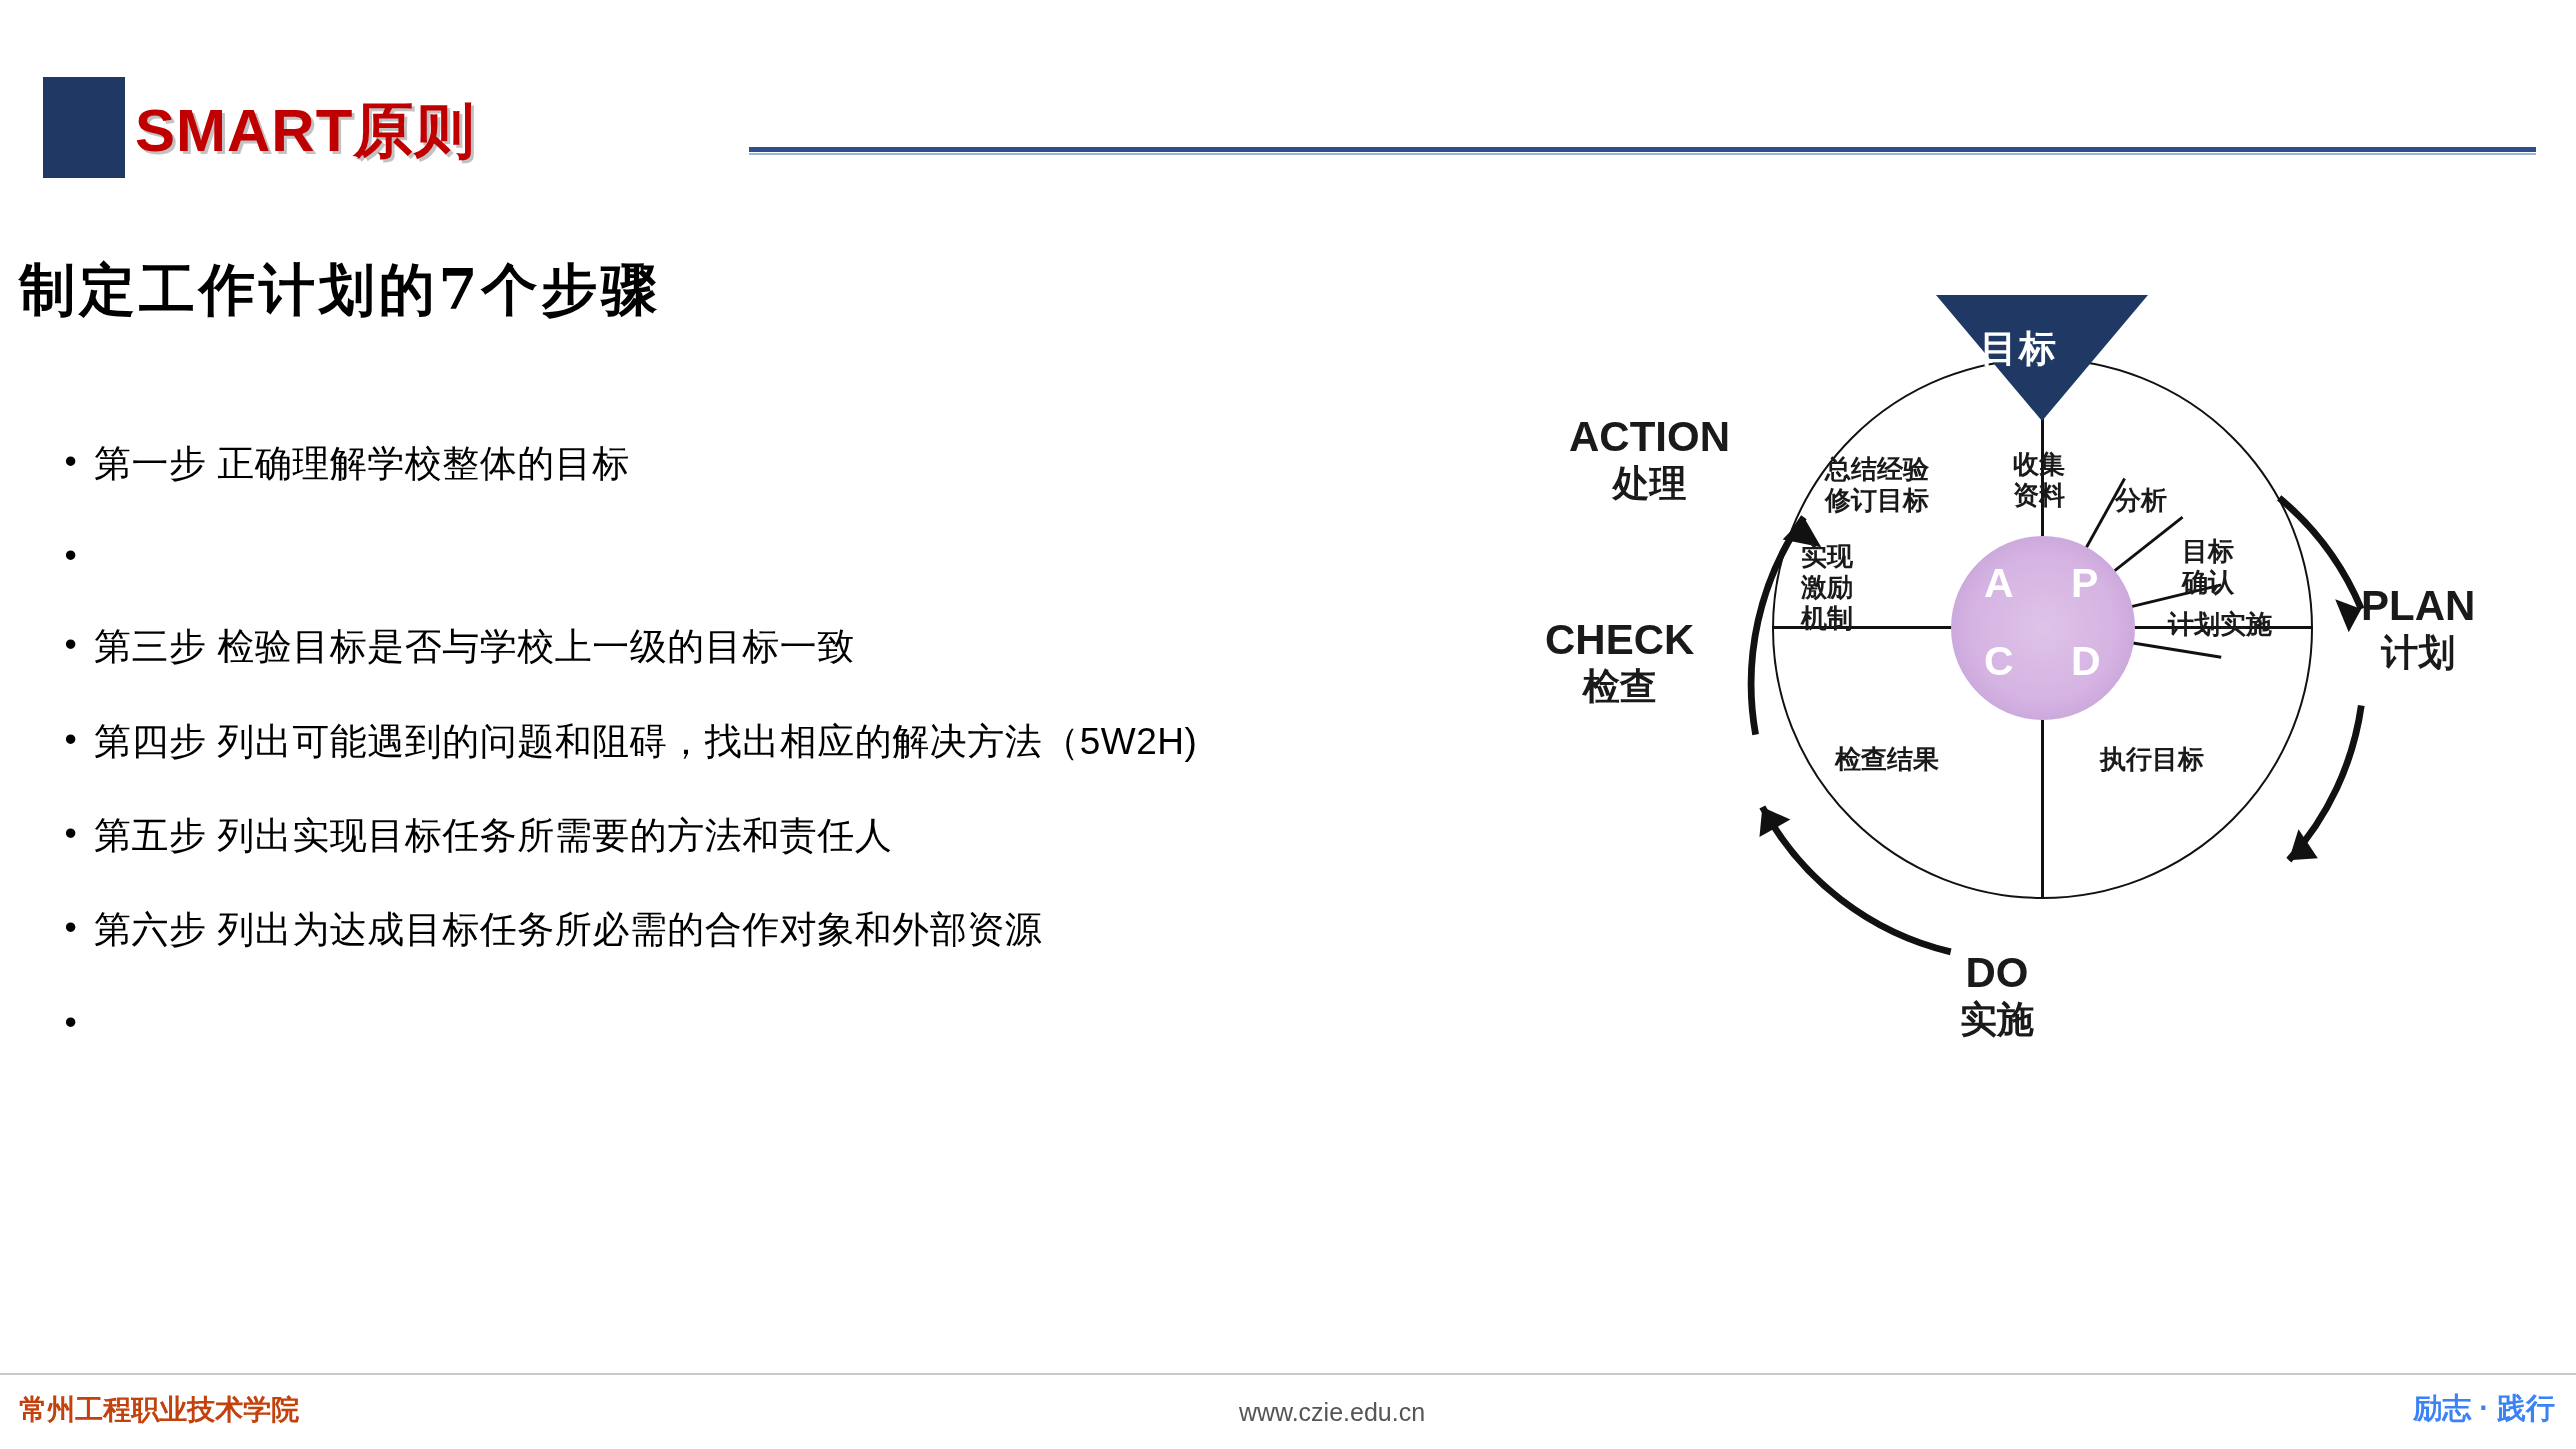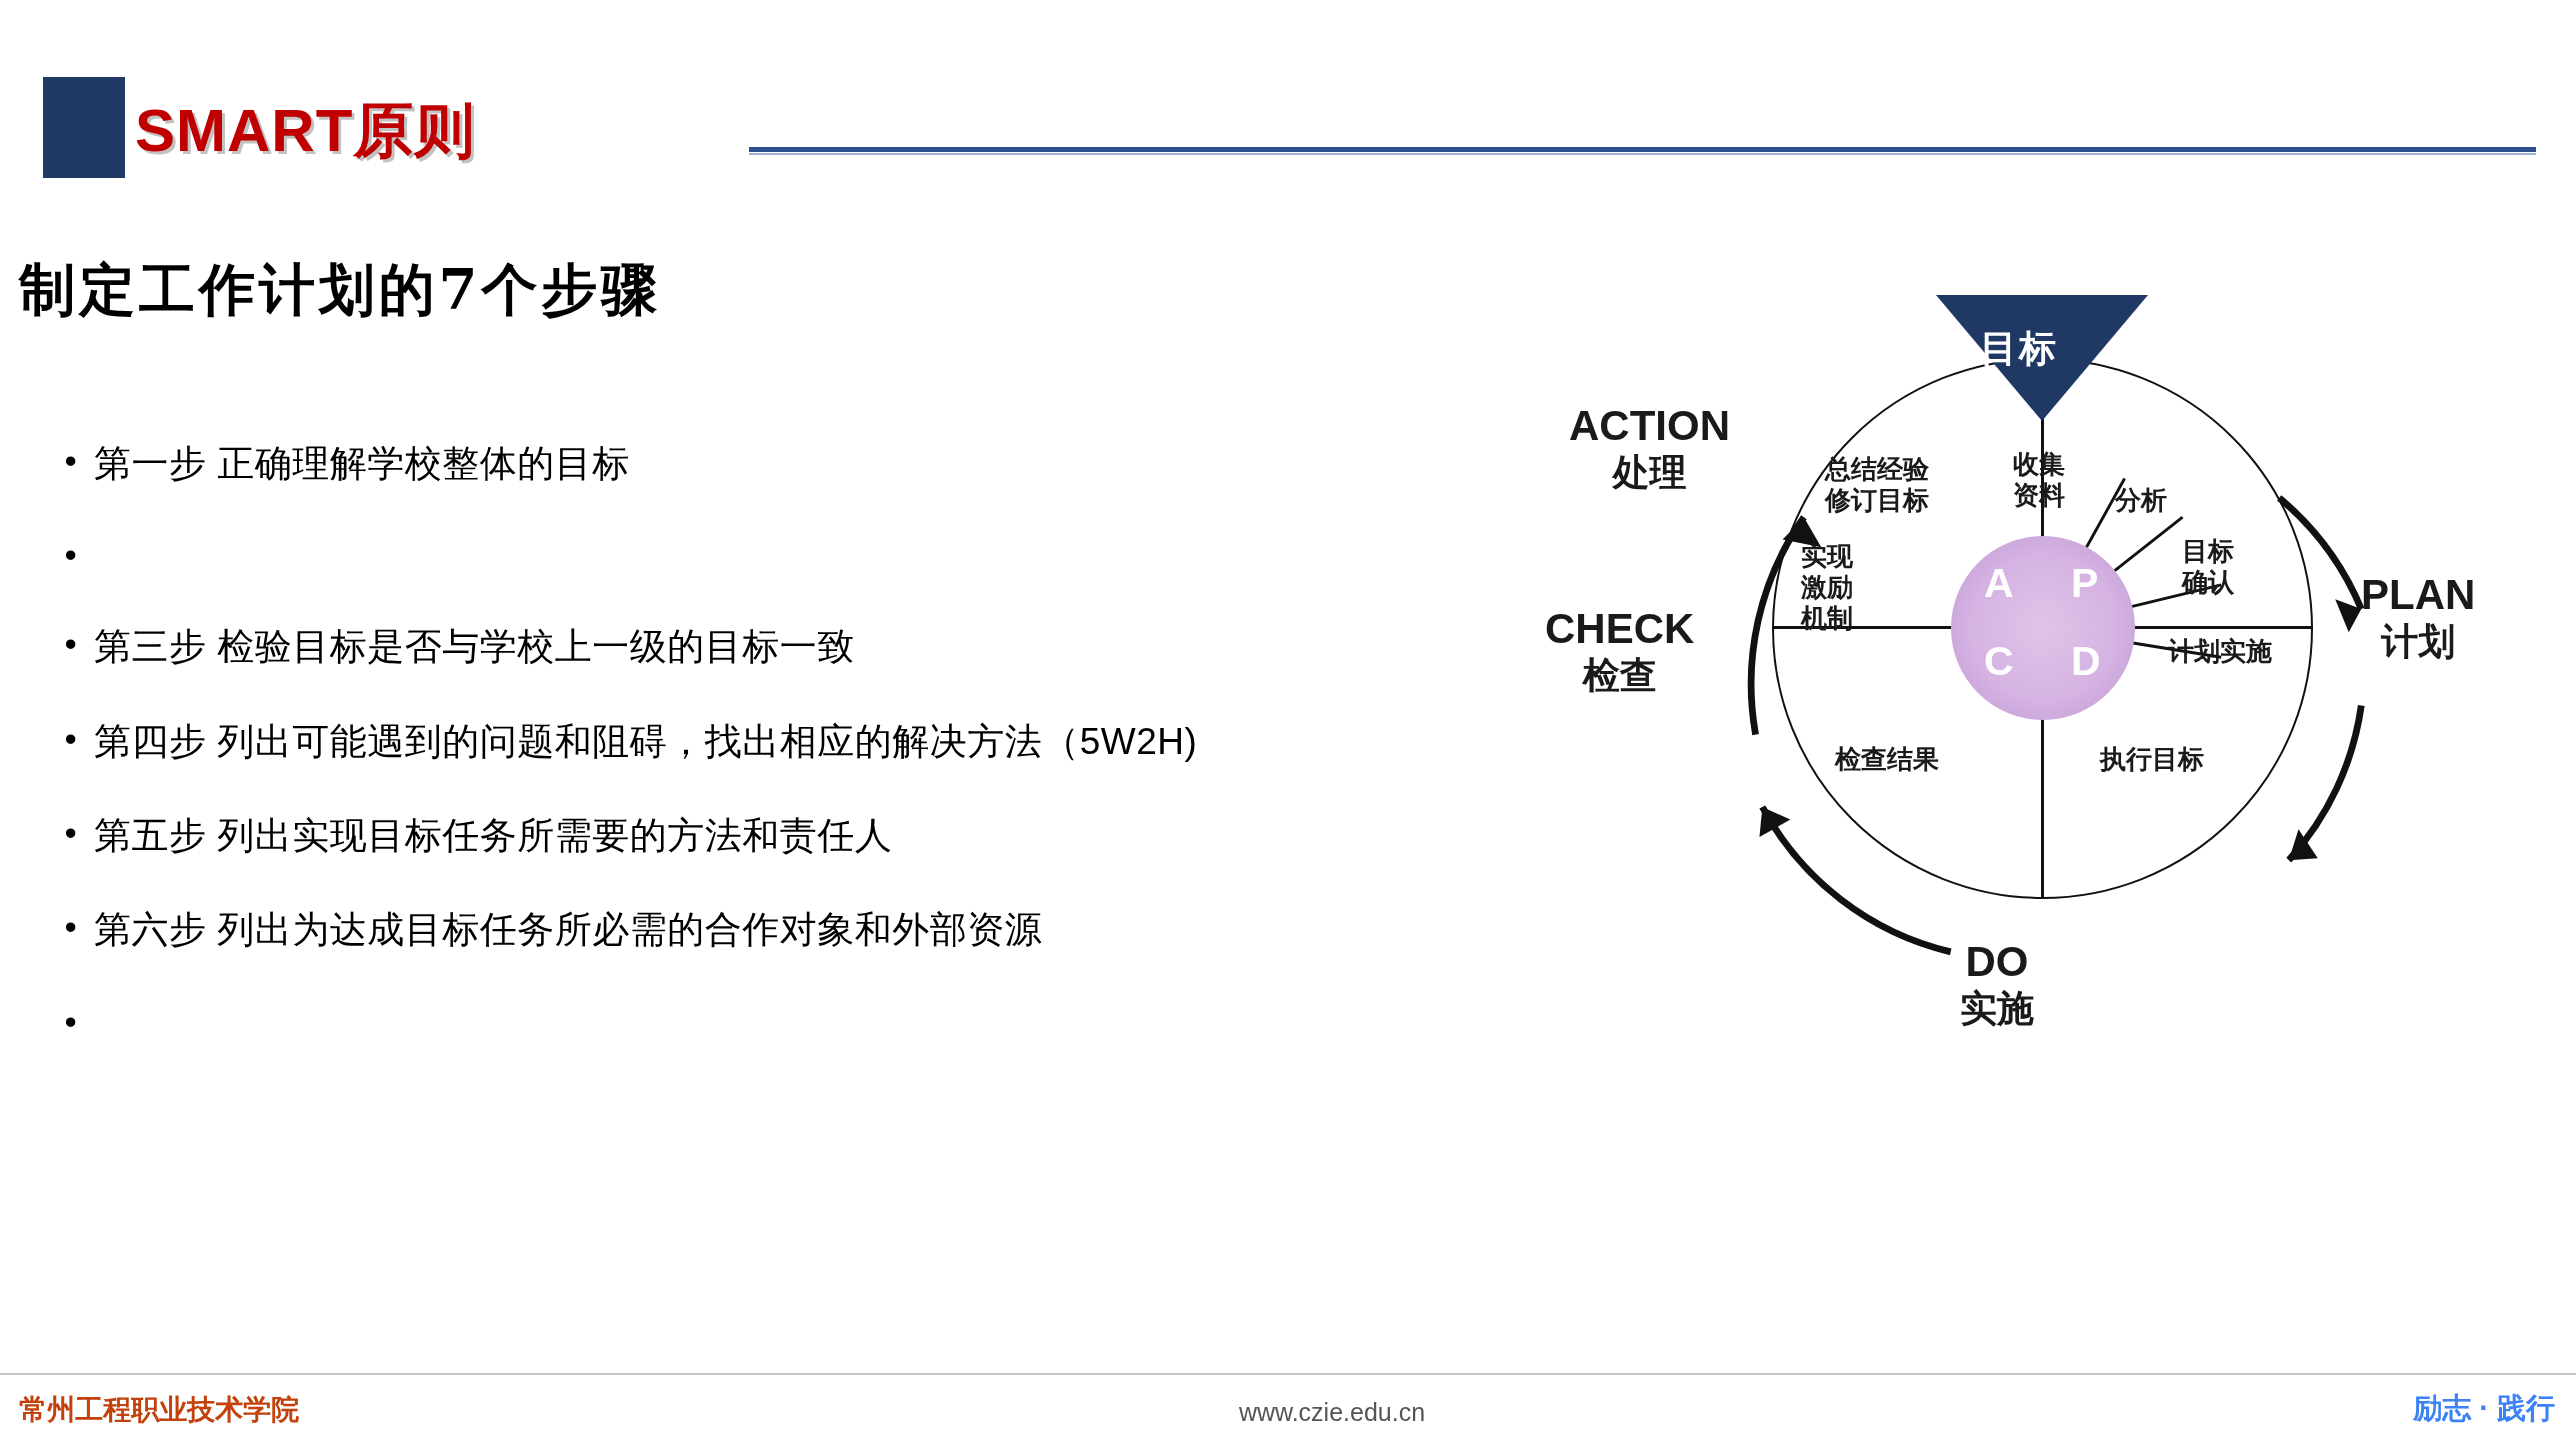--- a/index.html
+++ b/index.html
@@ -182,20 +182,21 @@
     letter-spacing: 1.9px;
   }
 
   .ext-label {
     position: absolute;
     font-weight: bold;
     color: #1a1a1a;
     font-family: "Liberation Sans", sans-serif;
     text-align: center;
     line-height: 1.18;
+    margin-top: 11px;
   }
   .lbl-action { left: 24px; top: 82px; font-size: 42px; }
   .lbl-action .sub { font-size: 37px; }
   .lbl-plan { left: 816px; top: 251px; font-size: 42px; }
   .lbl-plan .sub { font-size: 37px; }
   .lbl-check { left: 0px; top: 285px; font-size: 42px; }
   .lbl-check .sub { font-size: 37px; }
   .lbl-do { left: 415px; top: 618px; font-size: 42px; }
   .lbl-do .sub { font-size: 37px; }
 
@@ -205,21 +206,21 @@
     color: #1a1a1a;
     font-weight: bold;
     text-align: center;
     line-height: 1.2;
     font-family: "Liberation Sans", sans-serif;
   }
   .in-sum   { left: 280px; top: 135px; }
   .in-col   { left: 468px; top: 130px; }
   .in-ana   { left: 570px; top: 166px; }
   .in-conf  { left: 637px; top: 217px; }
-  .in-plan  { left: 623px; top: 290px; margin-top: 27px; }
+  .in-plan  { left: 623px; top: 290px; }
   .in-real  { left: 256px; top: 222px; }
   .in-check { left: 290px; top: 425px; }
   .in-exec  { left: 555px; top: 425px; }
 
   
   .footer-line {
     position: absolute;
     left: 0;
     bottom: 75px;
     width: 100%;

